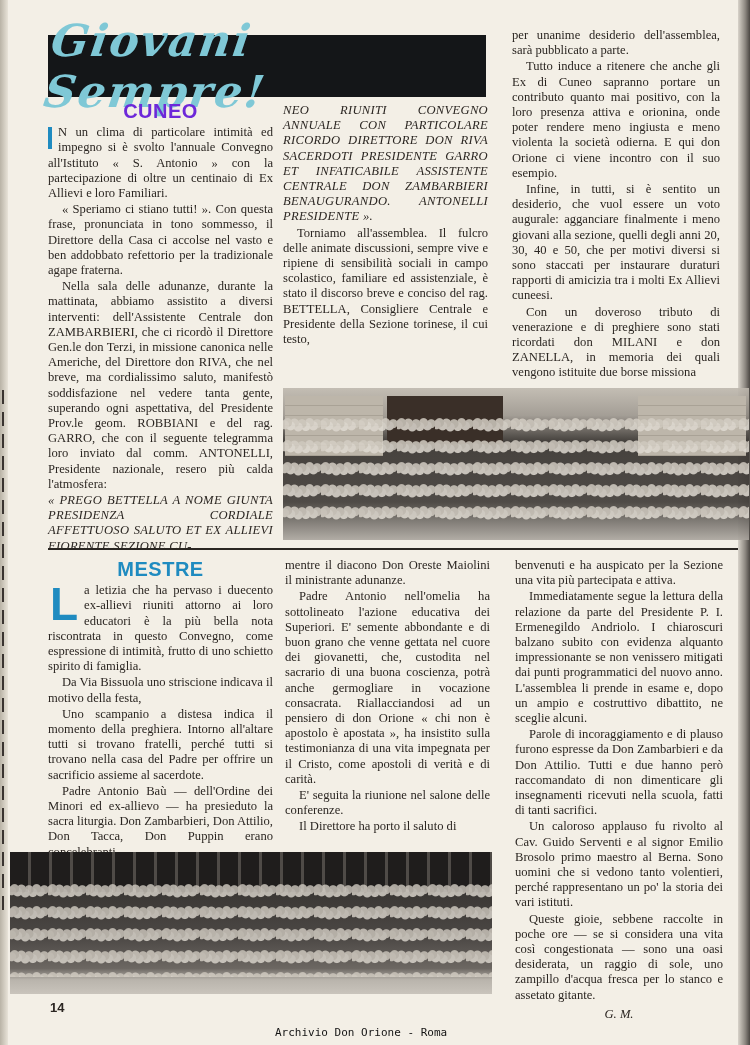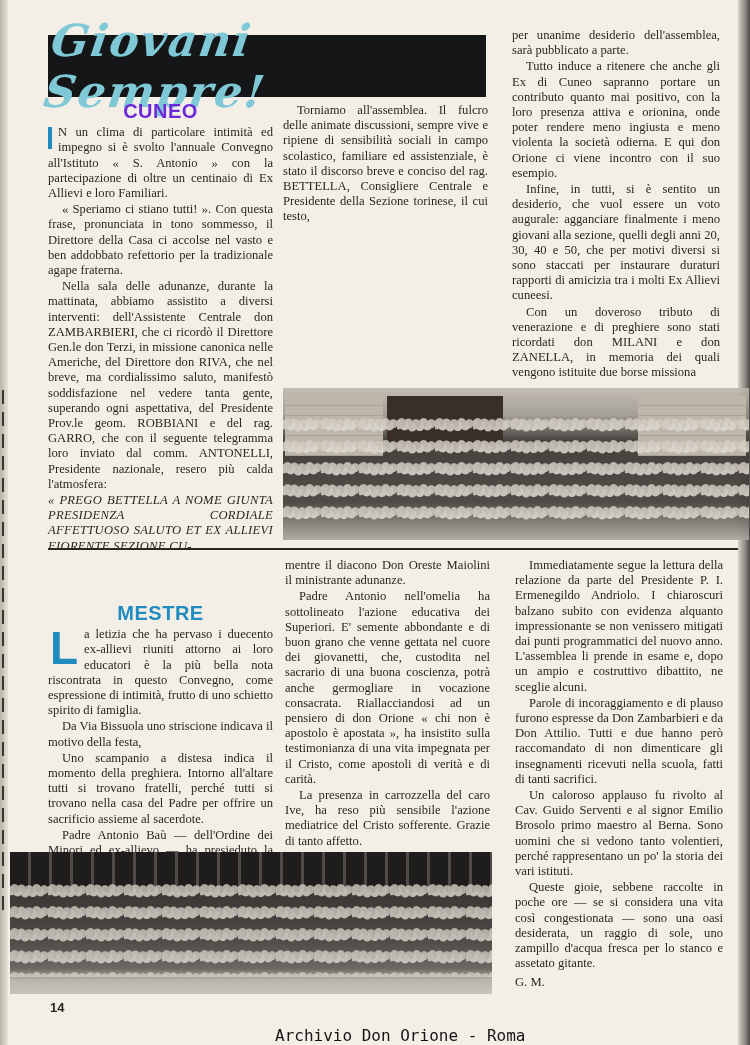--- a/index.html
+++ b/index.html
@@ -107,23 +107,23 @@
     position: absolute; height: 2px; background: #2a2622;
   }
   .page-number {
     position: absolute; left: 50px; top: 1000px;
     font-family: "Liberation Sans", "DejaVu Sans", sans-serif;
     font-size: 13px; font-weight: bold; color: #2b2622;
   }
   .archive {
     position: absolute; left: 275px; top: 1026px;
     font-family: "DejaVu Sans Mono", "Liberation Mono", monospace;
-    font-size: 16px; color: #141414; background: transparent;
+    font-size: 11px; color: #141414; background: transparent;
   }
-  .signature { text-align: left; margin-top: 4px; }
+  .signature { text-align: center; font-style: italic; margin-top: 4px; }
 </style>
 </head>
 <body>
 
 <div class="page">
   <div class="left-margin-mark"></div>
   <div class="left-dash"></div>
   <div class="right-edge"></div>
 
   <div class="title-banner" style="background: rgb(20, 22, 24);">
@@ -134,58 +134,59 @@
     <div class="section-head" style="color: #6d28d9;">CUNEO</div>
     <p class="noindent">
       <span class="dropcap-bar" style="background: rgb(31, 139, 192);"></span><span>N un clima di particolare intimità ed impegno si è svolto l'annuale Convegno all'Istituto « S. Antonio » con la partecipazione di oltre un centinaio di Ex Allievi e loro Familiari.</span>
     </p>
     <p>« Speriamo ci stiano tutti! ». Con questa frase, pronunciata in tono sommesso, il Direttore della Casa ci accolse nel vasto e ben addobbato refettorio per la tradizionale agape fraterna.</p>
     <p>Nella sala delle adunanze, durante la mattinata, abbiamo assistito a diversi interventi: dell'Assistente Centrale don ZAMBARBIERI, che ci ricordò il Direttore Gen.le don Terzi, in missione canonica nelle Americhe, del Direttore don RIVA, che nel breve, ma cordialissimo saluto, manifestò soddisfazione nel vedere tanta gente, superando ogni aspettativa, del Presidente Prov.le geom. ROBBIANI e del rag. GARRO, che con il seguente telegramma loro inviato dal comm. ANTONELLI, Presidente nazionale, resero più calda l'atmosfera:</p>
     <p class="caps">« PREGO BETTELLA A NOME GIUNTA PRESIDENZA CORDIALE AFFETTUOSO SALUTO ET EX ALLIEVI FIORENTE SEZIONE CU-</p>
   </div>
 
   <div class="col" style="left:283px; top:103px; width:205px;">
+    <p class="caps">NEO RIUNITI CONVEGNO ANNUALE CON PARTICOLARE RICORDO DIRETTORE DON RIVA SACERDOTI PRESIDENTE GARRO ET INFATICABILE ASSISTENTE CENTRALE DON ZAMBARBIERI BENAUGURANDO. ANTONELLI PRESIDENTE ».</p>
     <p>Torniamo all'assemblea. Il fulcro delle animate discussioni, sempre vive e ripiene di sensibilità sociali in campo scolastico, familiare ed assistenziale, è stato il discorso breve e conciso del rag. BETTELLA, Consigliere Centrale e Presidente della Sezione torinese, il cui testo,</p>
   </div>
 
   <div class="col" style="left:512px; top:28px; width:208px;">
     <p class="noindent">per unanime desiderio dell'assemblea, sarà pubblicato a parte.</p>
     <p>Tutto induce a ritenere che anche gli Ex di Cuneo sapranno portare un contributo quanto mai positivo, con la loro presenza attiva e orionina, onde poter rendere meno ingiusta e meno violenta la società odierna. E qui don Orione ci viene incontro con il suo esempio.</p>
     <p>Infine, in tutti, si è sentito un desiderio, che vuol essere un voto augurale: agganciare finalmente i meno giovani alla sezione, quelli degli anni 20, 30, 40 e 50, che per motivi diversi si sono staccati per instaurare duraturi rapporti di amicizia tra i molti Ex Allievi cuneesi.</p>
     <p>Con un doveroso tributo di venerazione e di preghiere sono stati ricordati don MILANI e don ZANELLA, in memoria dei quali vengono istituite due borse missiona</p>
   </div>
 
   <div class="photo photo-top" title="group-photo-cuneo">
     <div class="wall-l"></div>
     <div class="door"></div>
     <div class="wall-r"></div>
     <div class="crowd"></div>
   </div>
 
   <div class="rule" style="left:48px; top:548px; width:690px;"></div>
 
-  <div class="col" style="left:48px; top:562px; width:225px;margin-top:44px;">
+  <div class="col" style="left:48px; top:562px; width:225px;">
     <div class="section-head" style="color: rgb(31, 139, 192);">MESTRE</div>
     <p class="noindent">
       <span class="dropcap-L" style="color: rgb(31, 139, 192);">L</span><span>a letizia che ha pervaso i duecento ex-allievi riuniti attorno ai loro educatori è la più bella nota riscontrata in questo Convegno, come espressione di intimità, frutto di uno schietto spirito di famiglia.</span>
     </p>
     <p>Da Via Bissuola uno striscione indicava il motivo della festa,</p>
     <p>Uno scampanio a distesa indica il momento della preghiera. Intorno all'altare tutti si trovano fratelli, perché tutti si trovano nella casa del Padre per offrire un sacrificio assieme al sacerdote.</p>
     <p>Padre Antonio Baù — dell'Ordine dei Minori ed ex-allievo — ha presieduto la sacra liturgia. Don Zambarbieri, Don Attilio, Don Tacca, Don Puppin erano concelebranti,</p>
   </div>
 
   <div class="col" style="left:285px; top:558px; width:205px;">
     <p class="noindent">mentre il diacono Don Oreste Maiolini il ministrante adunanze.</p>
     <p>Padre Antonio nell'omelia ha sottolineato l'azione educativa dei Superiori. E' semente abbondante e di buon grano che venne gettata nel cuore dei giovanetti, che, custodita nel sacrario di una buona coscienza, potrà anche germogliare in vocazione consacrata. Riallacciandosi ad un pensiero di don Orione « chi non è apostolo è apostata », ha insistito sulla testimonianza di una vita impegnata per il Cristo, come apostoli di verità e di carità.</p>
-    <p>La presenza in carrozzella del caro Ive, ha reso più sensibile l'azione mediatrice del Cristo sofferente. Grazie di tanto affetto.</p>
     <p>E' seguita la riunione nel salone delle conferenze.</p>
     <p>Il Direttore ha porto il saluto di</p>
   </div>
 
   <div class="col" style="left:515px; top:558px; width:208px;">
+    <p class="noindent">benvenuti e ha auspicato per la Sezione una vita più partecipata e attiva.</p>
     <p>Immediatamente segue la lettura della relazione da parte del Presidente P. I. Ermenegildo Andriolo. I chiaroscuri balzano subito con evidenza alquanto impressionante se non venissero mitigati dai punti programmatici del nuovo anno. L'assemblea li prende in esame e, dopo un ampio e costruttivo dibattito, ne sceglie alcuni.</p>
     <p>Parole di incoraggiamento e di plauso furono espresse da Don Zambarbieri e da Don Attilio. Tutti e due hanno però raccomandato di non dimenticare gli insegnamenti ricevuti nella scuola, fatti di tanti sacrifici.</p>
     <p>Un caloroso applauso fu rivolto al Cav. Guido Serventi e al signor Emilio Brosolo primo maestro al Berna. Sono uomini che si vedono tanto volentieri, perché rappresentano un po' la storia dei vari istituti.</p>
     <p>Queste gioie, sebbene raccolte in poche ore — se si considera una vita così congestionata — sono una oasi desiderata, un raggio di sole, uno zampillo d'acqua fresca per lo stanco e assetato gitante.</p>
     <div class="signature">G. M.</div>
   </div>
 
   <div class="photo photo-bottom" title="group-photo-mestre">
     <div class="pillars"></div>
     <div class="crowd"></div>

